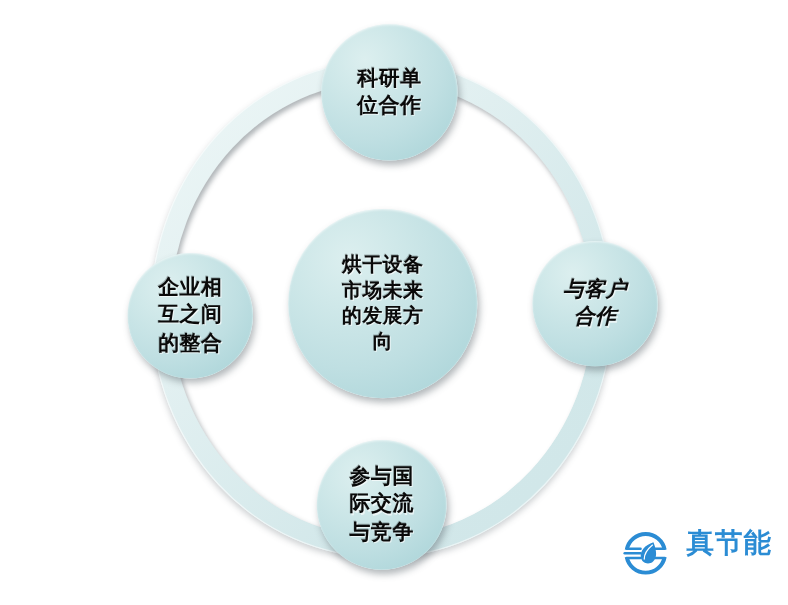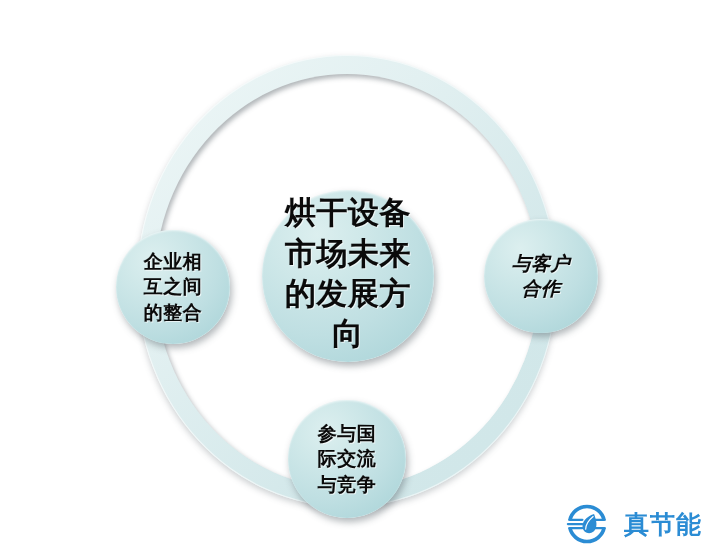--- a/index.html
+++ b/index.html
@@ -85,23 +85,22 @@
 
   
   #node-center {
     left: 262px;
     top: 190px;
     width: 172px;
     height: 172px;
     z-index: 5;
   }
   #node-center .label {
-    font-size: 31px;
+    font-size: 18px;
     line-height: 1.30;
-    font-family: Liberation Mono, monospace;
   }
 
   
   #node-top {
     left: 292px;
     top: 22px;
     width: 124px;
     height: 124px;
     z-index: 6;
   }
@@ -132,23 +131,23 @@
   #node-bottom .label,
   #node-left .label {
     font-size: 19px;
     line-height: 1.34;
   }
 
   
   #brand {
     position: absolute;
     right: 14px;
-    bottom: 4px;
+    bottom: 25px;
     display: flex;
-    align-items: center;
+    align-items: flex-start;
     gap: 15px;
     z-index: 10;
   }
   #brand .mark {
     width: 44px;
     height: 44px;
     flex: none;
     display: block;
   }
   #brand .brand-text {
@@ -170,20 +169,24 @@
     <div class="ring-hole"></div>
   </div>
 
   <div class="node" id="node-center">
     <span class="label">烘干设备
 市场未来
 的发展方
 向</span>
   </div>
 
+  <div class="node" id="node-top">
+    <span class="label">科研单
+位合作</span>
+  </div>
 
   <div class="node" id="node-right">
     <span class="label">与客户
 合作</span>
   </div>
 
   <div class="node" id="node-bottom">
     <span class="label">参与国
 际交流
 与竞争</span>

